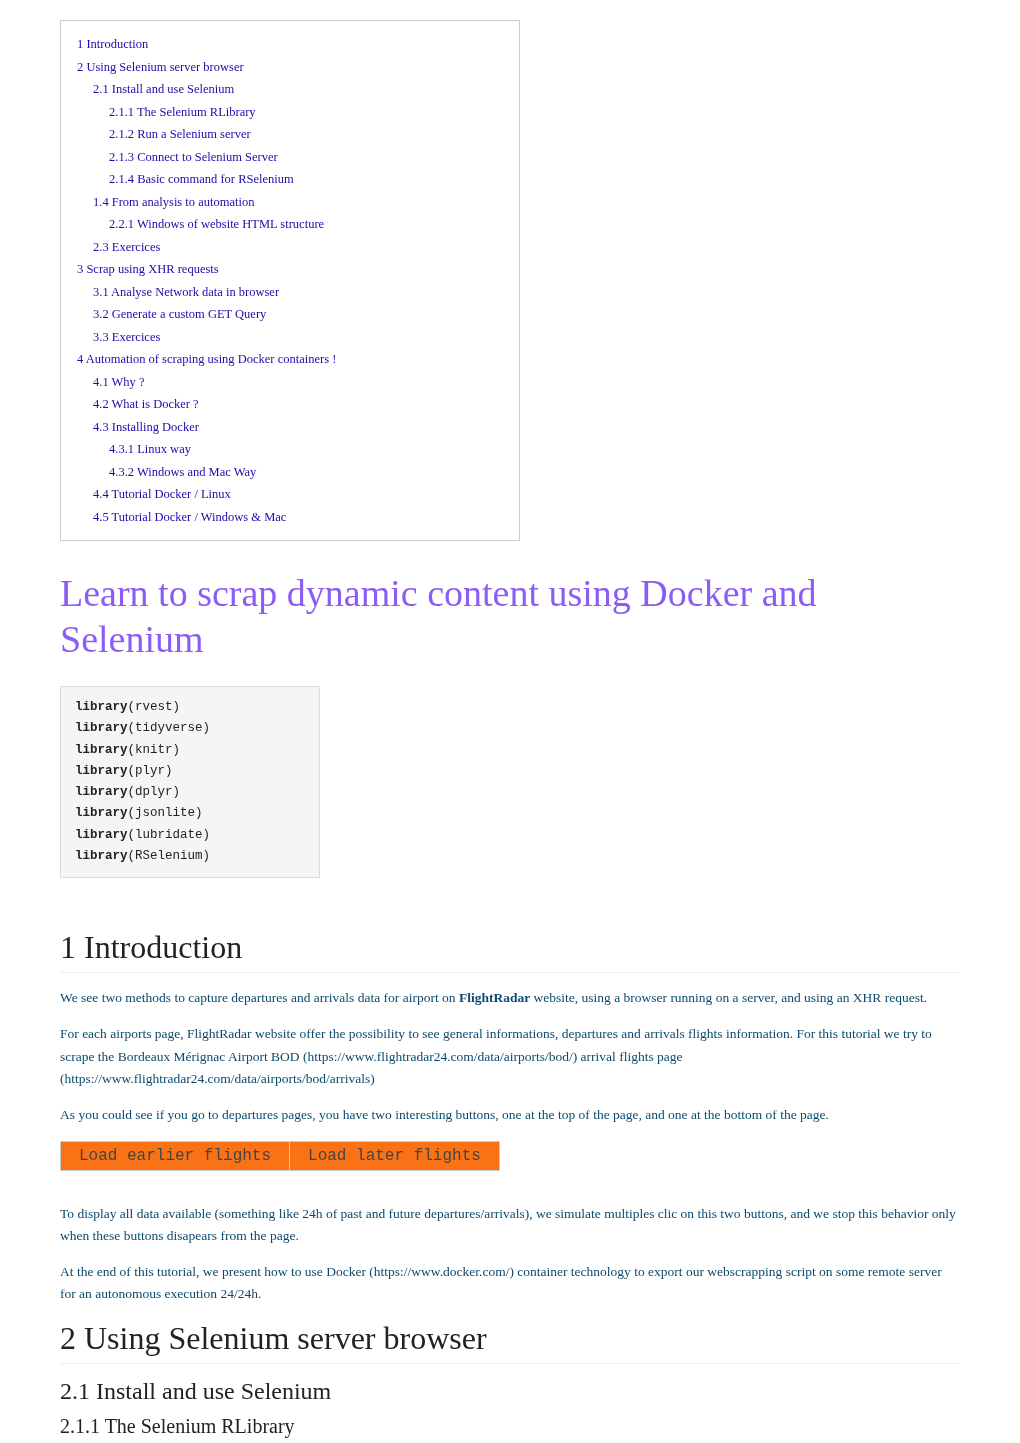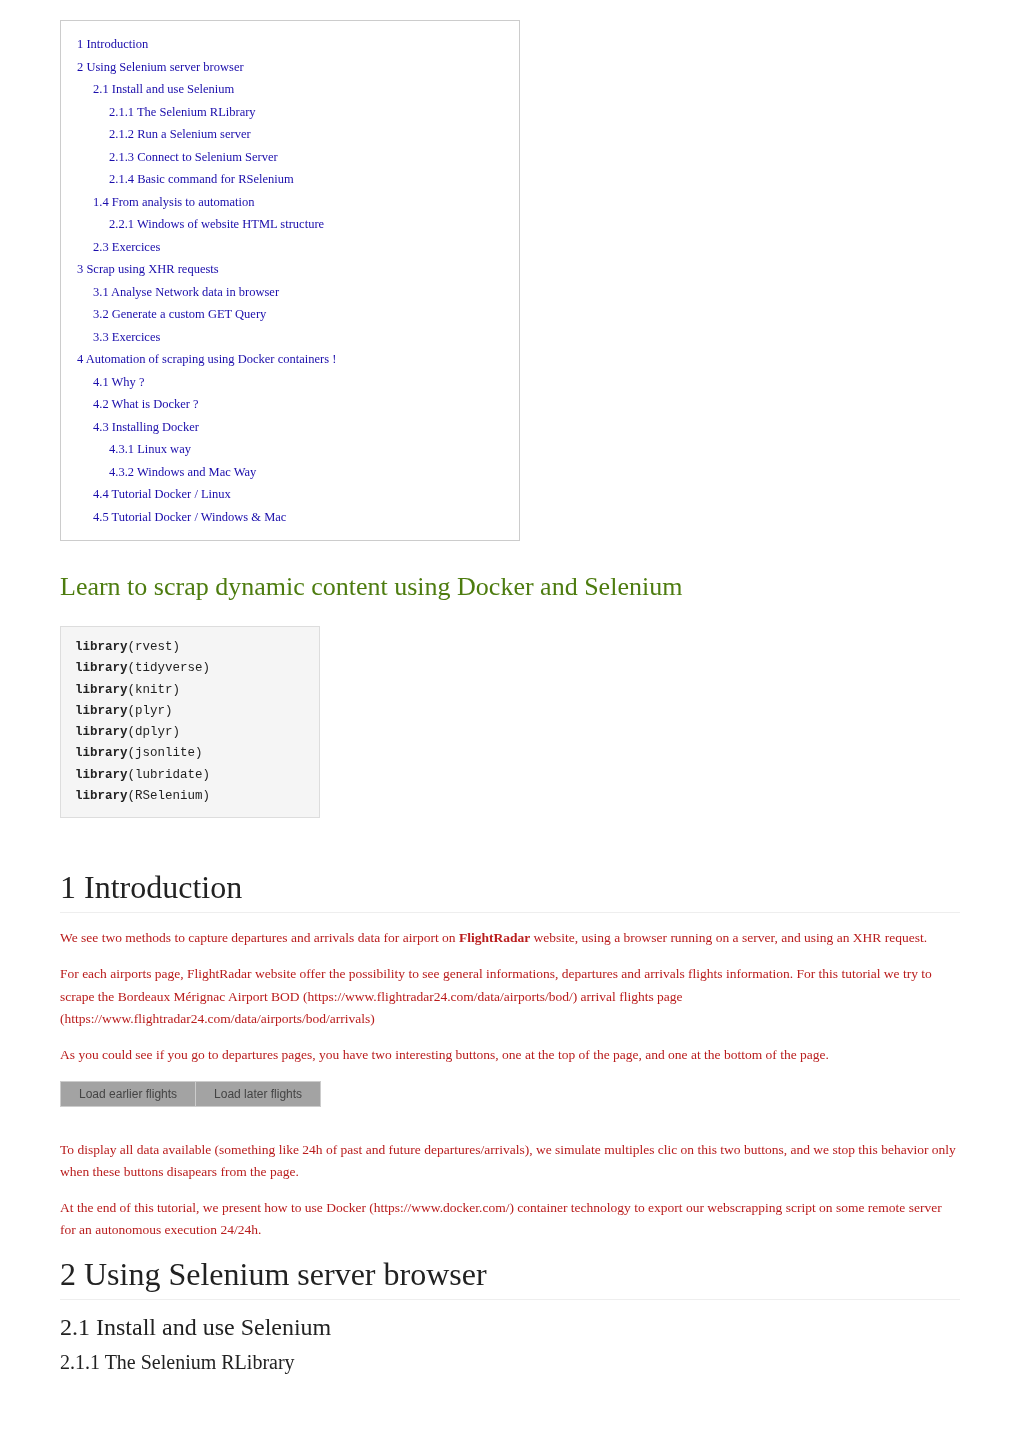--- a/index.html
+++ b/index.html
@@ -28,24 +28,24 @@
       font-size: 12.5px;
       color: #1a0dab;
       cursor: pointer;
     }
     .toc-l1 { margin-left: 0px; }
     .toc-l2 { margin-left: 16px; }
     .toc-l3 { margin-left: 32px; }
 
     
     .main-title {
-      font-size: 26px;
-      font-weight: normal;
-      font-family: Georgia, serif;
-      color: #4d7c0f;
+      font-size: 38px;
+      font-weight: normal;
+      font-family: Georgia, serif;
+      color: #8b5cf6;
       margin-bottom: 24px;
       line-height: 1.2;
     }
 
     
     .code-block {
       background: #f5f5f5;
       border: 1px solid #ddd;
       padding: 10px 14px;
       font-family: 'Courier New', Courier, monospace;
@@ -85,40 +85,40 @@
       color: #222;
       margin-bottom: 10px;
       margin-top: 8px;
     }
 
     
     .body-text {
       font-size: 13.5px;
       line-height: 1.65;
       margin-bottom: 14px;
-      color: #b91c1c;
+      color: #0c4a6e;
     }
 
     
     .buttons-row {
       display: flex;
       gap: 0;
       margin-bottom: 16px;
       border: 1px solid #ccc;
       display: inline-flex;
     }
     .load-btn {
       padding: 5px 18px;
-      background: #a3a3a3;
+      background: #f97316;
       border: none;
       border-right: 1px solid #ccc;
-      font-size: 12px;
+      font-size: 16px;
       color: #444;
       cursor: pointer;
-      font-family: Liberation Sans, sans-serif;
+      font-family: Liberation Mono, monospace;
     }
     .load-btn:last-child { border-right: none; text-align: right; }
   </style>
 </head>
 <body>
 
 
 
 
 <div class="toc-box">

